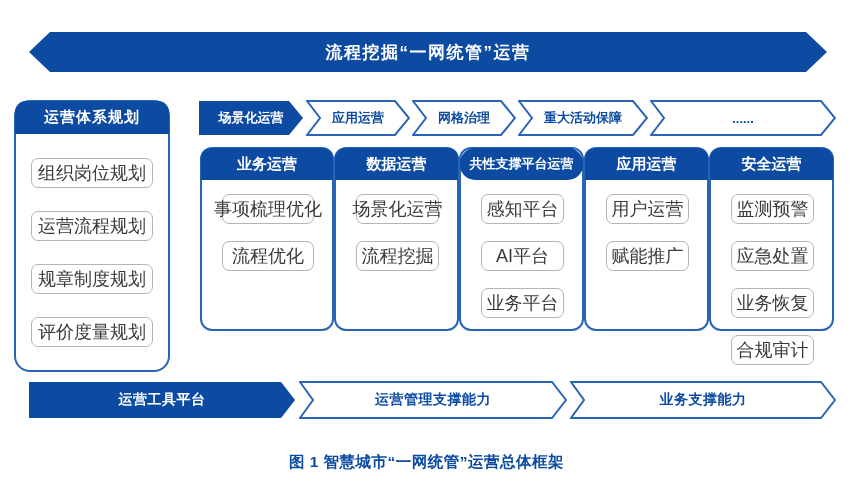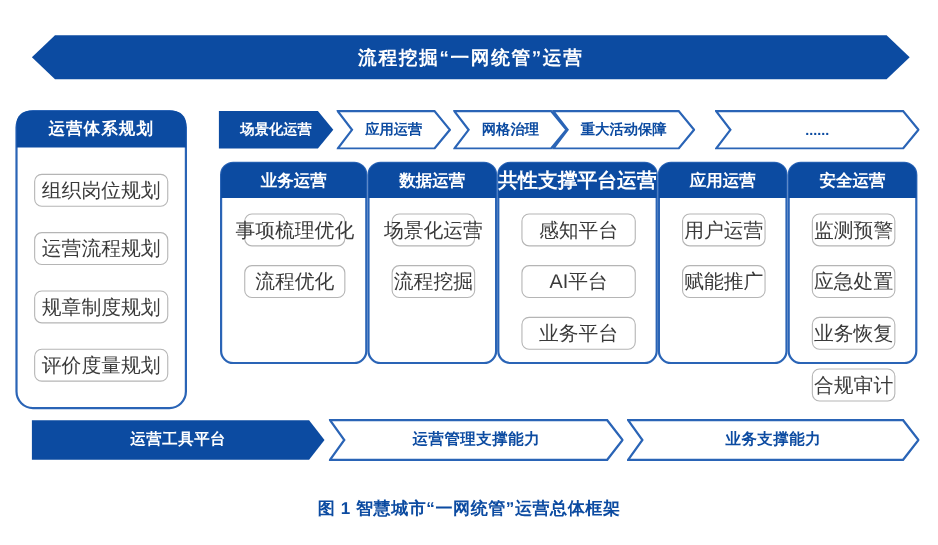--- a/index.html
+++ b/index.html
@@ -105,21 +105,21 @@
     background: var(--blue);
     border-radius: 11px 11px 0 0;
     color: #fff;
     font-weight: bold;
     font-size: 15px;
     display: flex;
     align-items: center;
     justify-content: center;
     white-space: nowrap;
   }
-  .column-header.small { font-size: 18px; letter-spacing: 0; }
+  .column-header.small { font-size: 13px; letter-spacing: 0; border-radius: 15px; }
   .column-items {
     display: flex;
     flex-direction: column;
     padding-top: 15px;
     gap: 17px;
     padding-left: 20px;
   }
   .column .item { width: calc(100% - 18px); }
 
   
@@ -212,21 +212,21 @@
         <polygon points="1,1 89,1 103,18 89,35 1,35 14,18" fill="#ffffff" stroke="#2a64b6" stroke-width="2" stroke-linejoin="miter"></polygon>
       </svg>
       <span class="arrow-label">应用运营</span>
     </div>
     <div class="arrow scenario-arrow line" style="left: 412px; width: 104px;">
       <svg width="104" height="36">
         <polygon points="1,1 89,1 103,18 89,35 1,35 14,18" fill="#ffffff" stroke="#2a64b6" stroke-width="2" stroke-linejoin="miter"></polygon>
       </svg>
       <span class="arrow-label">网格治理</span>
     </div>
-    <div class="arrow scenario-arrow line" style="left: 502px; width: 130px; text-align: center;">
+    <div class="arrow scenario-arrow line" style="left: 518px; width: 130px; text-align: center;">
       <svg width="130" height="36">
         <polygon points="1,1 115,1 129,18 115,35 1,35 14,18" fill="#ffffff" stroke="#2a64b6" stroke-width="2" stroke-linejoin="miter"></polygon>
       </svg>
       <span class="arrow-label">重大活动保障</span>
     </div>
     <div class="arrow scenario-arrow line" style="left: 650px; width: 186px;">
       <svg width="186" height="36">
         <polygon points="1,1 171,1 185,18 171,35 1,35 14,18" fill="#ffffff" stroke="#2a64b6" stroke-width="2" stroke-linejoin="miter"></polygon>
       </svg>
       <span class="arrow-label">......</span>

